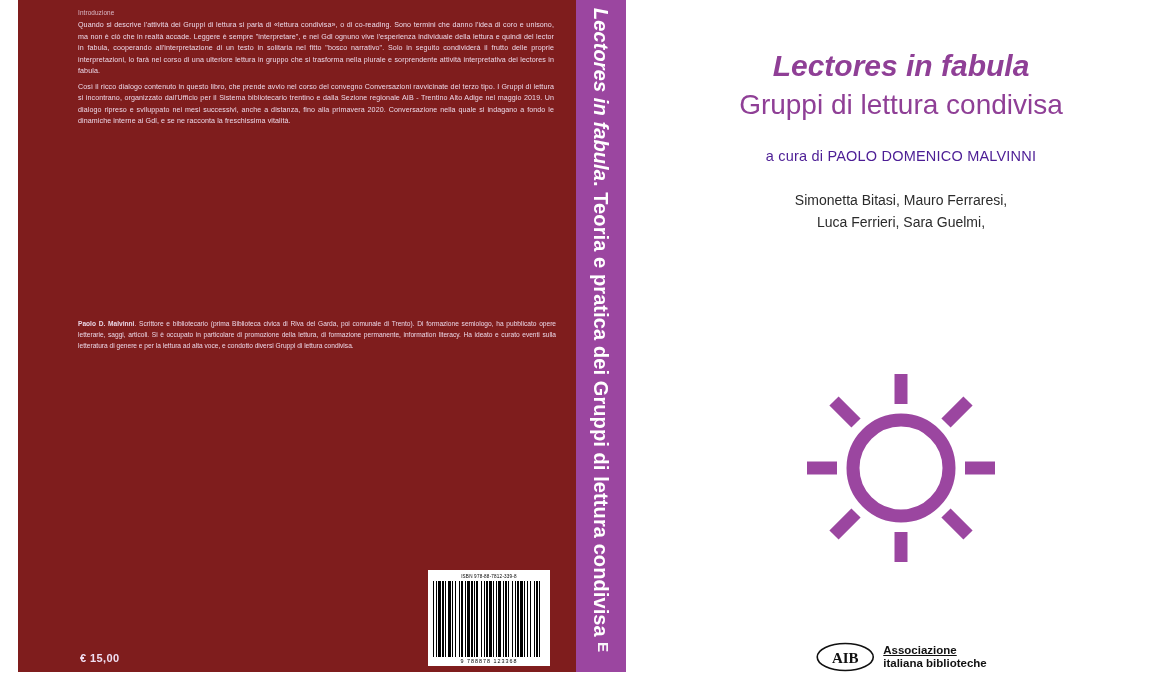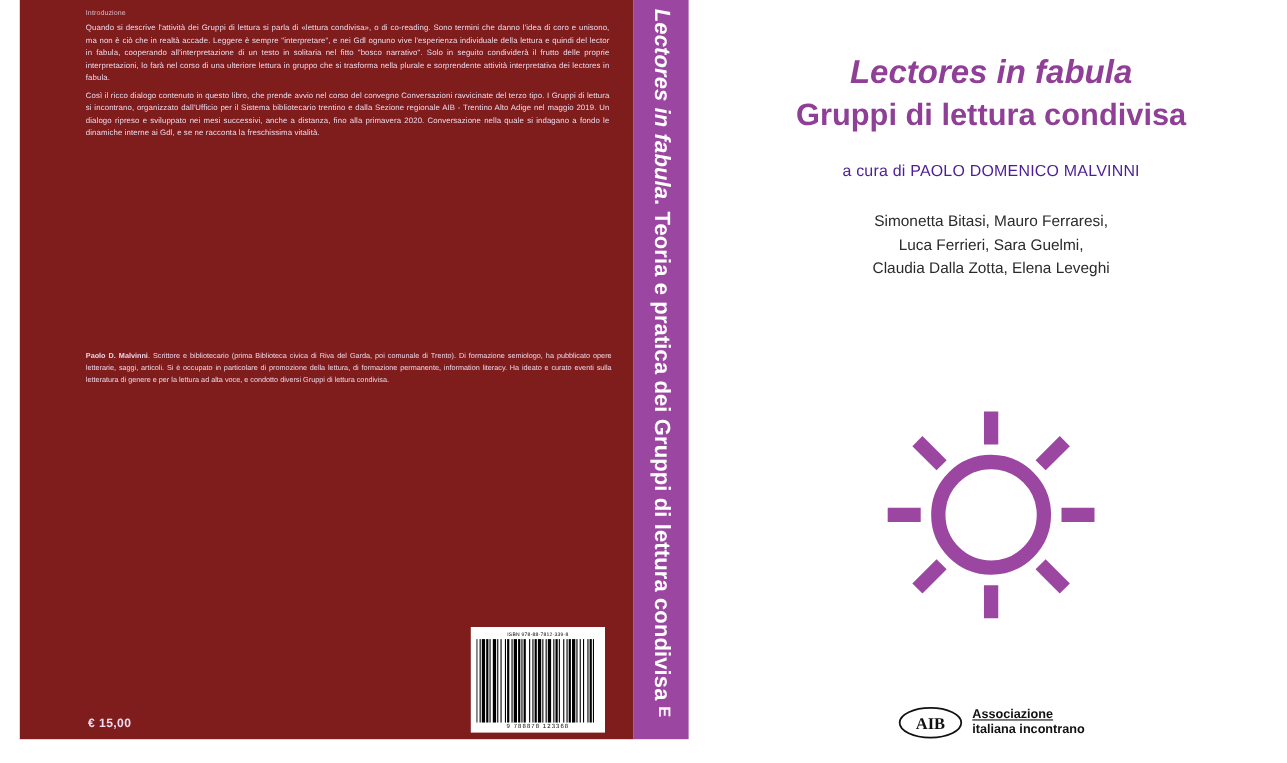--- a/index.html
+++ b/index.html
@@ -167,21 +167,21 @@
   .title-2 {
     color: #8f3f96;
     font-size: 28px;
     font-weight: bold;
     line-height: 1.25;
     margin: 0;
   }
   .title-3 {
     color: #8f3f96;
     font-size: 28px;
-    font-weight: bold;
+    font-weight: normal;
     line-height: 1.25;
     margin: 0 0 26px 0;
   }
   .curator {
     color: #4c1d95;
     font-size: 14.5px;
     letter-spacing: 0.2px;
     margin: 0 0 26px 0;
   }
   .interv-label {
@@ -331,21 +331,20 @@
 
   <div class="front-panel">
     <h1 class="title-1">Lectores in fabula</h1>
     <h2 class="title-3">Gruppi di lettura condivisa</h2>
 
     <div class="curator">a cura di PAOLO DOMENICO MALVINNI</div>
 
     <div class="names">
       <div>Simonetta Bitasi, Mauro Ferraresi,</div>
       <div>Luca Ferrieri, Sara Guelmi,</div>
-      <div>Claudia Dalla Zotta, Elena Leveghi</div>
     </div>
 
     <svg class="sun" viewBox="0 0 200 200">
       <circle cx="100" cy="100" r="48" fill="none" stroke="#9b46a0" stroke-width="13"></circle>
       <g stroke="#9b46a0" stroke-width="13" stroke-linecap="butt">
         <line x1="100" y1="6" x2="100" y2="36"></line>
         <line x1="100" y1="164" x2="100" y2="194"></line>
         <line x1="6" y1="100" x2="36" y2="100"></line>
         <line x1="164" y1="100" x2="194" y2="100"></line>
         <line x1="33" y1="33" x2="55" y2="55"></line>
@@ -357,18 +356,18 @@
 
     <div class="pub">
       <div class="pub-mark">
         <svg viewBox="0 0 60 30" width="60" height="30">
           <ellipse cx="30" cy="15" rx="28" ry="13.5" fill="none" stroke="#111" stroke-width="1.6"></ellipse>
           <text x="30" y="21" text-anchor="middle" font-family="Liberation Serif, serif" font-size="15" font-weight="bold" fill="#111">AIB</text>
         </svg>
       </div>
       <div class="pub-name">
         <span class="l1">Associazione</span>
-        <span class="l2">italiana incontrano</span>
+        <span class="l2">italiana biblioteche</span>
       </div>
     </div>
   </div>
 
 </div>
 
 </body></html>

